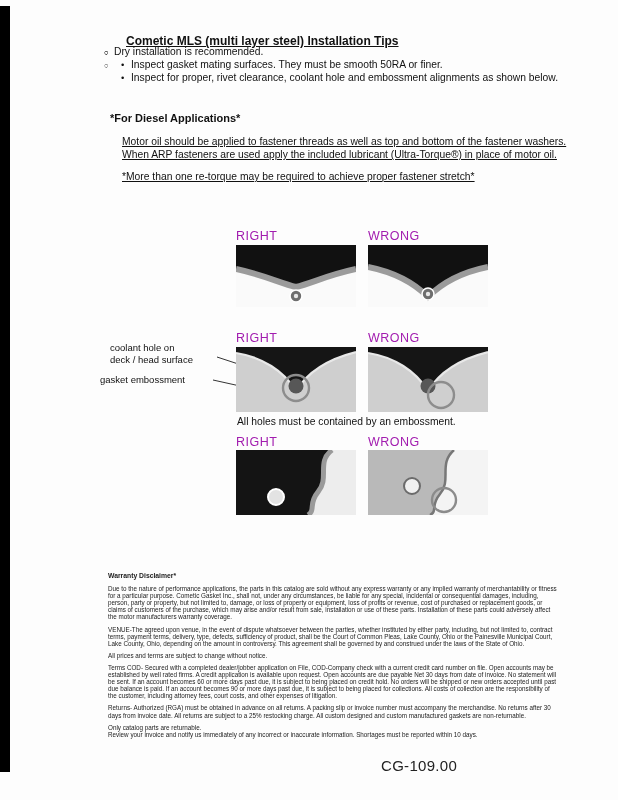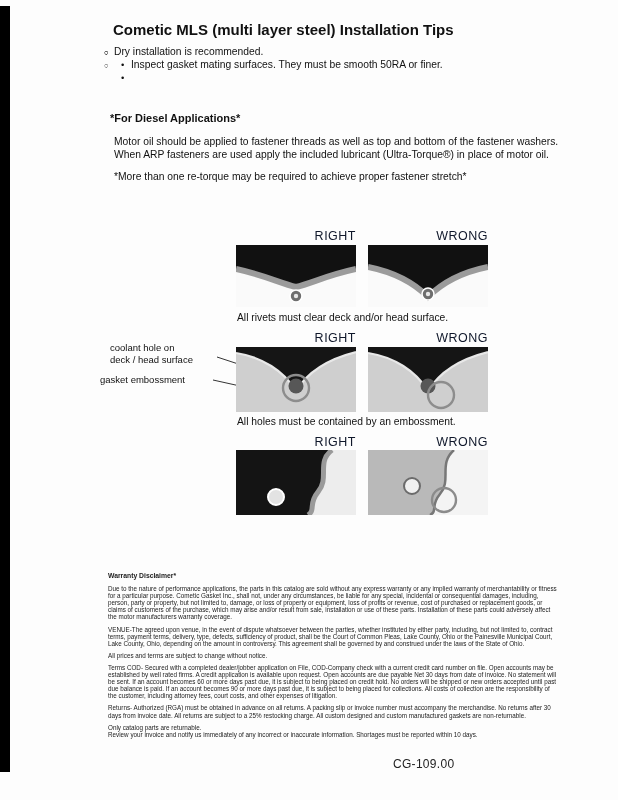--- a/index.html
+++ b/index.html
@@ -1,46 +1,46 @@
 <!DOCTYPE html>
 <html><head>
 <meta charset="utf-8">
 <style>
   html,body{margin:0;padding:0;background:#ffffff;}
   .page{position:relative;width:618px;height:800px;background:#fdfdfd;overflow:hidden;
         font-family:"Liberation Sans","DejaVu Sans",sans-serif;color:#111;}
   .edge-bar{position:absolute;left:0;top:6px;width:10px;height:766px;background:#000;}
 
-  .title{position:absolute;left:110px;top:18px;margin:3px;font-size:15px;font-weight:bold;
-         white-space:nowrap;}
+  .title{position:absolute;left:110px;top:18px;margin:16px;font-size:12px;font-weight:bold;
+         text-decoration:underline;white-space:nowrap;}
 
   .tips{position:absolute;left:104px;top:45px;width:490px;font-size:10.3px;line-height:13px;}
   .tip{position:relative;padding-left:10px;}
   .tip .b1{position:absolute;left:0;top:1px;font-size:7.5px;}
   .tip.sub{margin-left:17px;}
   .tip.sub .b1{font-size:9.5px;top:0;}
 
   .diesel{position:absolute;left:110px;top:112px;width:472px;font-size:10.3px;line-height:13px;}
   .diesel h2{margin:0 0 10px 0;font-size:11px;font-weight:bold;}
-  .diesel p{margin:0 0 9px 4px;}
+  .diesel p{margin:0 0 9px 12px;text-decoration:underline;}
 
   .figures{position:absolute;left:0;top:228px;width:618px;height:330px;}
-  .fig-header{position:absolute;width:120px;text-align:right;font-size:12.5px;letter-spacing:.5px;color:#0f172a;}
+  .fig-header{position:absolute;width:120px;text-align:left;font-size:12.5px;letter-spacing:.5px;color:#a21caf;}
   .fig{position:absolute;width:120px;}
   .fig svg{display:block;}
   .caption{position:absolute;font-size:10.3px;line-height:12.5px;}
   .callout{position:absolute;font-size:9.5px;line-height:11.5px;color:#111;}
   .leaders{position:absolute;left:0;top:0;pointer-events:none;}
 
   .disclaimer{position:absolute;left:108px;top:572px;width:452px;font-size:6.3px;line-height:7.1px;color:#222;}
   .disclaimer h3{margin:0 0 6px 0;font-size:6.8px;font-weight:bold;}
   .disclaimer p{margin:0 0 5px 0;}
   .disclaimer p.tight{margin:0;}
 
-  .footer{position:absolute;left:393px;top:757px;font-size:12px;letter-spacing:.3px;color:#222;}
+  .footer{position:absolute;left:381px;top:757px;font-size:15px;letter-spacing:.3px;color:#222;}
 </style>
 </head>
 <body>
 
 <div class="page">
   <div class="edge-bar"></div>
 
   <h1 class="title">Cometic MLS (multi layer steel) Installation Tips</h1>
 
   <div class="tips">
@@ -53,20 +53,21 @@
     </div>
     <div class="tip">
       <span class="b1">○</span>
     </div>
     <div class="tip sub">
       <span class="b1">•</span>
       <span>Inspect gasket mating surfaces.  They must be smooth 50RA or finer.</span>
     </div>
     <div class="tip sub">
       <span class="b1">•</span>
+      <span>Inspect for proper, rivet clearance, coolant hole and embossment alignments as shown below.</span>
     </div>
   </div>
 
   <div class="diesel">
     <h2>*For Diesel Applications*</h2>
     <p>Motor oil should be applied to fastener threads as well as top and bottom of the fastener washers. When ARP fasteners are used apply the included lubricant (Ultra-Torque®) in place of motor oil.</p>
     <p>*More than one re-torque may be required to achieve proper fastener stretch*</p>
   </div>
 
   <div class="figures">
@@ -85,21 +86,20 @@
     </div>
     <div class="fig" style="left:368px;top:17px;">
       <svg width="120" height="62" viewBox="0 0 120 62">
         <rect width="120" height="62" fill="#111"></rect>
         <path d="M0,22 C30,28 48,40 60,52 C72,40 90,28 120,22 L120,62 L0,62 Z" fill="#fafafa"></path>
         <path d="M0,22 C30,28 48,40 60,52 C72,40 90,28 120,22" stroke="#9b9b9b" stroke-width="6" fill="none"></path>
         <circle cx="60" cy="49" r="6" fill="#6e6e6e" stroke="#fff" stroke-width="1.6"></circle>
         <circle cx="60" cy="49" r="2.2" fill="#e8e8e8"></circle>
       </svg>
     </div>
-    <div class="caption" style="left:237px;top:84px;">All rivets must clear deck and/or head surface.</div>
 
     <div class="fig-header" style="left:236px;top:103px;">RIGHT</div>
     <div class="fig-header" style="left:368px;top:103px;">WRONG</div>
 
     <div class="callout" style="left:110px;top:114px;width:106px;">
       <div>coolant hole on</div>
       <div>deck / head surface</div>
     </div>
     <div class="callout" style="left:100px;top:146px;width:112px;">gasket embossment</div>
 

